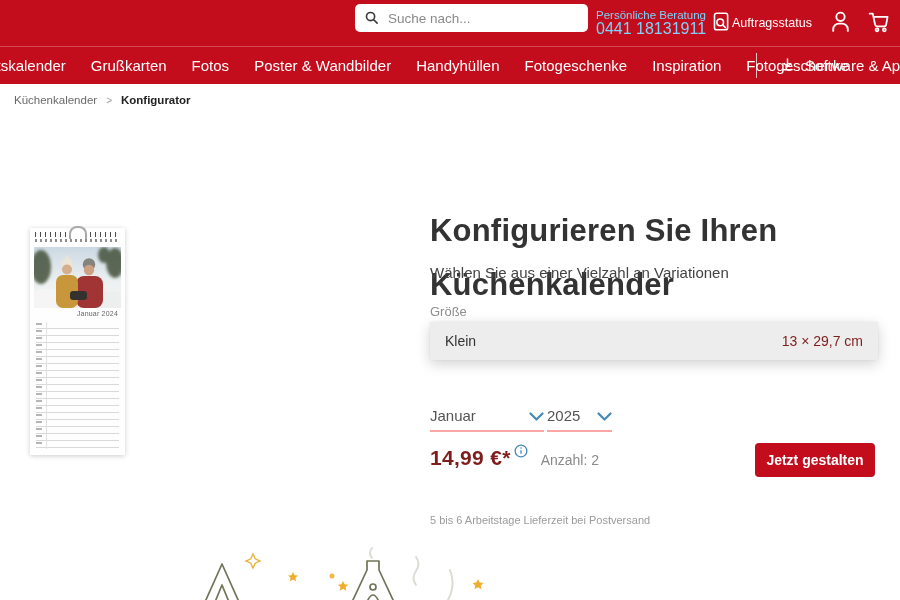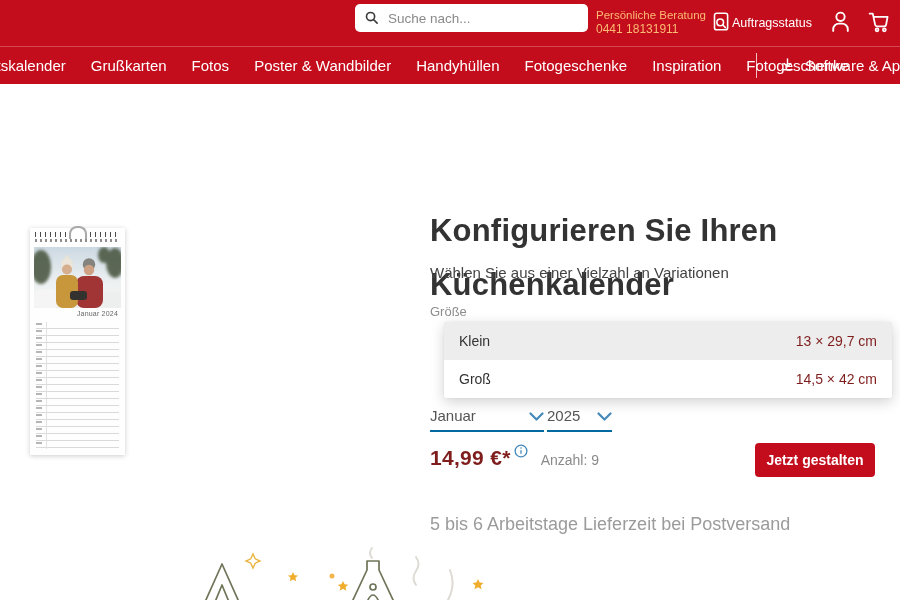--- a/index.html
+++ b/index.html
@@ -10,23 +10,23 @@
   .topbar{position:absolute;left:0;top:0;width:900px;height:46px;background:#c30d1c;}
   .navbar{position:absolute;left:0;top:46px;width:900px;height:38px;background:#c30d1c;
           border-top:1px solid rgba(255,255,255,.25);box-sizing:border-box;}
 
   .search-wrap{position:absolute;left:355px;top:4px;width:233px;height:28px;}
   .search-input{width:100%;height:100%;border:none;border-radius:5px;box-sizing:border-box;
           padding:0 8px 0 33px;font:13.5px "Liberation Sans",sans-serif;color:#333;outline:none;background:#fff;}
   .search-input::placeholder{color:#8a8a8a;}
   .search-icon{position:absolute;left:9px;top:6px;}
 
-  .phone{position:absolute;left:566px;top:8px;display:flex;align-items:center;gap:8px;color:#fdba74;cursor:pointer;}
+  .phone{position:absolute;left:566px;top:8px;display:flex;align-items:center;gap:8px;color:#7dd3fc;cursor:pointer;}
   .phone-text{font-size:11.5px;line-height:14px;}
-  .phone-number{font-size:12px;}
+  .phone-number{font-size:16px;}
 
   .order-status{position:absolute;left:711px;top:10px;display:flex;align-items:center;
           color:#fff;font-size:12.5px;cursor:pointer;}
 
   .icon-btn{position:absolute;top:9px;cursor:pointer;}
   .icon-account{left:828px;}
   .icon-cart{left:866px;}
 
   .nav-items{position:absolute;left:0;top:0;height:100%;display:flex;align-items:center;gap:25px;
           margin-left:-46px;color:#fff;font-size:15px;white-space:nowrap;}
@@ -59,43 +59,43 @@
   .days::before{content:"";position:absolute;left:0;top:1px;bottom:0;width:6px;opacity:.85;
           background:repeating-linear-gradient(180deg,#a8a8a8 0 2px,transparent 2px 7px);}
   .days::after{content:"";position:absolute;left:10px;top:0;bottom:0;width:1px;background:#e2e2e2;}
 
   
   .title{position:absolute;left:430px;top:183px;width:470px;font-size:31px;line-height:54px;
           color:#333;letter-spacing:.2px;}
   .subtitle{position:absolute;left:430px;top:264px;font-size:15px;color:#434343;}
   .size-label{position:absolute;left:430px;top:304px;font-size:13px;color:#8d8d8d;}
 
-  .dropdown{position:absolute;left:444px;top:322px;width:448px;background:#fff;border-radius:2px;
+  .dropdown{position:absolute;left:430px;top:322px;width:448px;background:#fff;border-radius:2px;
           box-shadow:0 4px 14px rgba(0,0,0,.18),0 0 2px rgba(0,0,0,.08);}
   .option{height:38px;display:flex;align-items:center;justify-content:space-between;
           padding:0 15px;font-size:14px;color:#333;cursor:pointer;}
   .option.selected{background:#ededed;}
   .opt-dim{color:#7f1d1d;}
 
-  .select{position:absolute;top:403px;height:29px;border-bottom:2px solid #0369a1;
+  .select{position:absolute;top:403px;height:29px;border-bottom:2px solid #fca5a5;
           display:flex;align-items:center;justify-content:space-between;font-size:15px;color:#555;
           cursor:pointer;box-sizing:border-box;padding-bottom:3px;}
   .select-month{left:430px;width:114px;}
   .select-year{left:547px;width:65px;}
 
   .price-row{position:absolute;left:430px;top:446px;display:flex;align-items:baseline;}
   .price{font-size:21px;font-weight:700;color:#7f1d1d;letter-spacing:.3px;}
   .info-icon{position:relative;top:-7px;margin-left:3px;cursor:pointer;}
   .quantity{font-size:14px;color:#8a8a8a;margin-left:13px;}
 
   .cta{position:absolute;left:755px;top:443px;width:120px;height:34px;background:#c30d1c;
           border:none;border-radius:4px;color:#fff;font-weight:700;font-size:14px;
           font-family:"Liberation Sans",sans-serif;cursor:pointer;}
 
-  .delivery{position:absolute;left:430px;top:514px;font-size:18px;color:#9b9b9b;}
+  .delivery{position:absolute;left:430px;top:514px;font-size:11px;color:#9b9b9b;}
 
   .decor{position:absolute;left:0;top:540px;pointer-events:none;}
 </style>
 </head>
 <body>
 
 <div class="page">
 
   <div class="topbar">
     <div class="search-wrap">
@@ -165,20 +165,25 @@
             <path d="M12 4v10"></path>
               <path d="M7.5 10.5 12 15l4.5-4.5"></path>
               <path d="M5.5 19.5h13"></path>
           </svg>
         </span>
         <span>Software &amp; Apps</span>
       </span>
     </div>
   </div>
 
+  <div class="breadcrumb">
+    <span class="bc-parent">Küchenkalender</span>
+    <span class="bc-sep">&gt;</span>
+    <span class="bc-current">Konfigurator</span>
+  </div>
 
   <div class="calendar">
     <div class="binding-stitches"></div>
     <div class="binding-coils"></div>
     <div class="hanger"></div>
     <div class="photo">
       <svg width="87" height="61" viewBox="0 0 87 61">
         <defs>
           <linearGradient id="sky" x1="0" y1="0" x2="0" y2="1">
             <stop offset="0" stop-color="#ccd9e3"></stop>
@@ -217,24 +222,20 @@
 
   <h1 class="title">Konfigurieren Sie Ihren Küchenkalender</h1>
   <div class="subtitle">Wählen Sie aus einer Vielzahl an Variationen</div>
   <div class="size-label">Größe</div>
 
   <div class="dropdown">
     <div class="option selected">
       <span>Klein</span>
       <span class="opt-dim">13 × 29,7 cm</span>
     </div>
-    <div class="option">
-      <span>Groß</span>
-      <span class="opt-dim">14,5 × 42 cm</span>
-    </div>
   </div>
 
   <div class="select select-month">
     <span>Januar</span>
     <span>
       <svg width="15" height="9" viewBox="0 0 15 9">
           <path d="M1.5 1.5 7.5 7.5 13.5 1.5" fill="none" stroke="#4489ba" stroke-width="2.2" stroke-linecap="round" stroke-linejoin="round"></path>
         </svg>
     </span>
   </div>
@@ -249,21 +250,21 @@
 
   <div class="price-row">
     <span class="price">14,99 €*</span>
     <span class="info-icon">
       <svg width="14" height="14" viewBox="0 0 16 16">
         <circle cx="8" cy="8" r="6.7" fill="none" stroke="#4489ba" stroke-width="1.5"></circle>
         <line x1="8" y1="7" x2="8" y2="11.2" stroke="#4489ba" stroke-width="1.5"></line>
         <circle cx="8" cy="4.6" r="0.95" fill="#4489ba"></circle>
       </svg>
     </span>
-    <span class="quantity">Anzahl: 9</span>
+    <span class="quantity">Anzahl: 2</span>
   </div>
 
   <button class="cta">Jetzt gestalten</button>
 
   <div class="delivery">5 bis 6 Arbeitstage Lieferzeit bei Postversand</div>
 
   <svg class="decor" width="900" height="60" viewBox="0 0 900 60">
     <g fill="none" stroke="#dedbd5" stroke-width="2" stroke-linecap="round">
       <path d="M372 18 q-4 -5 0 -10"></path>
       <path d="M416 45 q-5 -7 0 -14 q5 -7 0 -14"></path>

